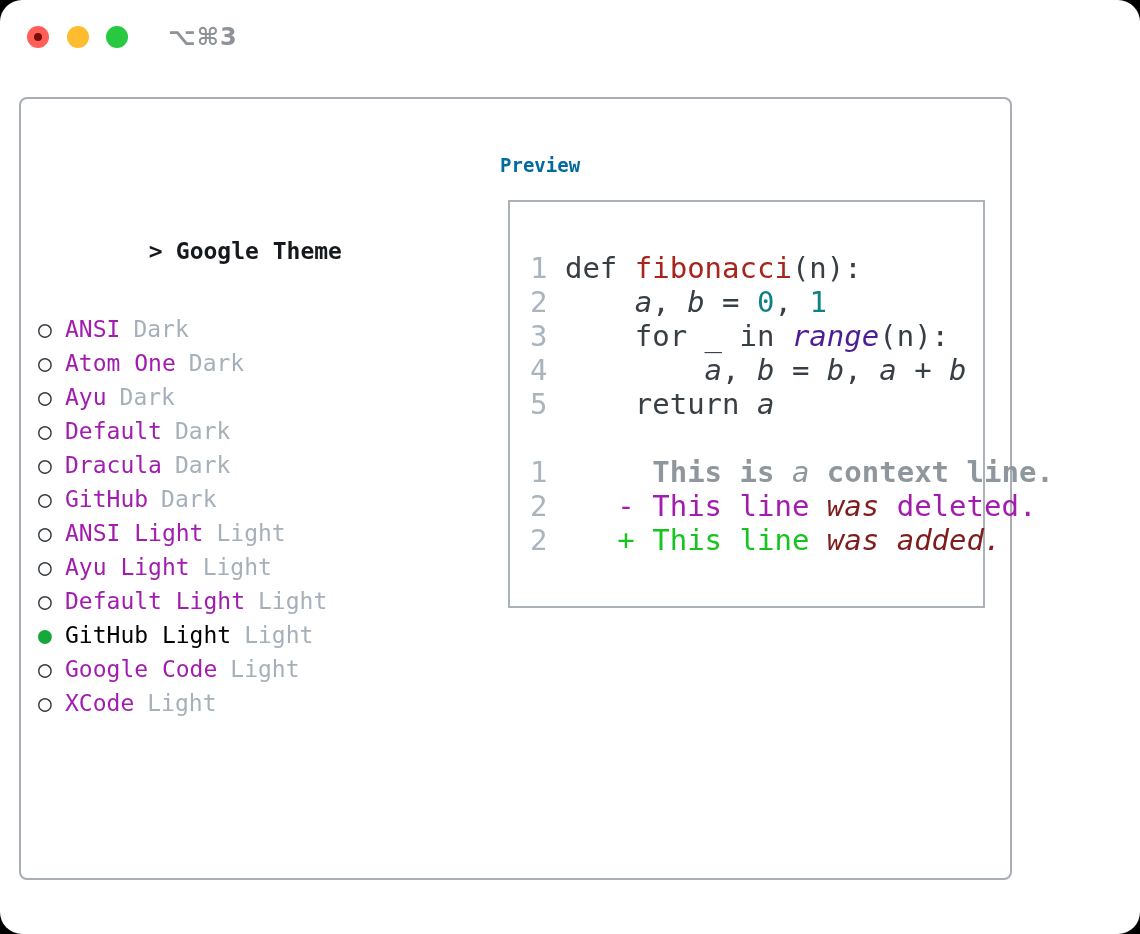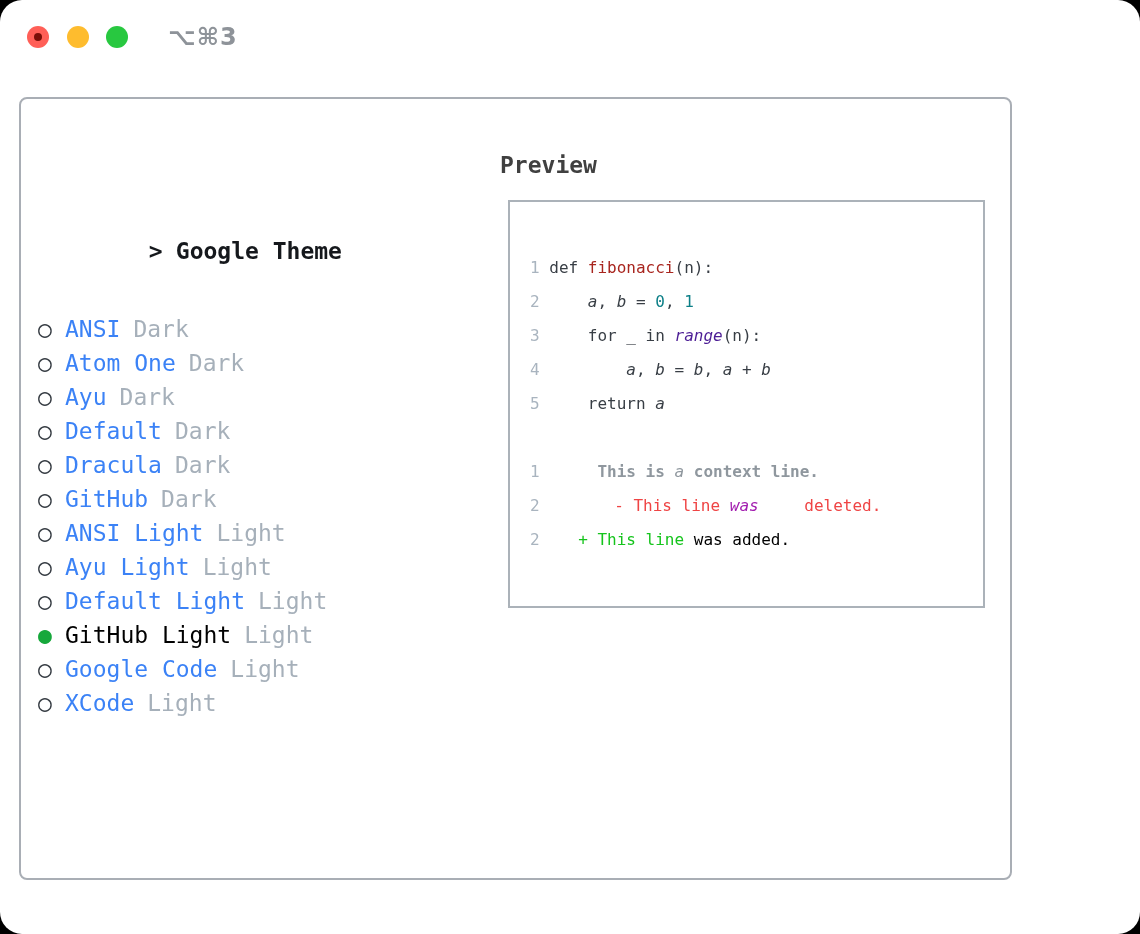--- a/index.html
+++ b/index.html
@@ -20,43 +20,43 @@
   .panel{position:absolute;left:19px;top:97px;width:993px;height:783px;box-sizing:border-box;
          border:2px solid #a9aeb5;border-radius:8px;background:#fff;}
 
   
   .col-left{position:absolute;left:17px;top:49px;font-size:23px;white-space:pre;}
   .row{height:34px;line-height:34px;}
   .marker{display:inline-block;width:27px;color:#383e45;}
   .marker.sel{color:#16a83b;}
   .cursor{font-weight:700;color:#15181c;}
   .header-label{font-weight:700;color:#15181c;}
-  .name{color:#3b82f6;}
+  .name{color:#a21caf;}
   .item.selected .name{color:#000000;}
   .tag{color:#a6b0ba;margin-left:13px;margin-top:10px;}
 
   
   .preview-title{position:absolute;left:479px;top:49px;height:34px;line-height:34px;
-                 font-size:23px;font-weight:700;color:#404040;}
+                 font-size:19px;font-weight:700;color:#0369a1;}
   .preview-box{position:absolute;left:487px;top:101px;width:477px;height:408px;box-sizing:border-box;
                border:2px solid #abb2b9;background:#fff;}
-  .code{position:absolute;left:20px;top:49px;font-size:16px;white-space:pre;}
+  .code{position:absolute;left:20px;top:49px;font-size:29px;white-space:pre;}
   .pline{height:34px;line-height:34px;}
   .s-ln{color:#a9b4bf;}
   .s-plain{color:#383e45;}
   .s-func{color:#a8251e;}
   .s-lit{color:#0c7f87;}
   .s-builtin{color:#4c1d95;font-style:italic;}
   .s-var{color:#383e45;font-style:italic;}
   .s-ctx{color:#8f979e;font-weight:bold;}
   .s-ctx-em{color:#8f979e;font-style:italic;}
-  .s-del{color:#ef4444;margin-left:36px;}
-  .s-del-em{color:#a21caf;font-style:italic;}
+  .s-del{color:#a21caf;}
+  .s-del-em{color:#7f1d1d;font-style:italic;}
   .s-add{color:#15c41c;margin-top:40px;}
-  .s-add-em{color:#000000;}
+  .s-add-em{color:#7f1d1d;font-style:italic;}
 </style>
 </head>
 <body>
 
 <div class="window">
 
   <div class="titlebar">
     <span class="light red">
         <span class="dot"></span>
       </span>

